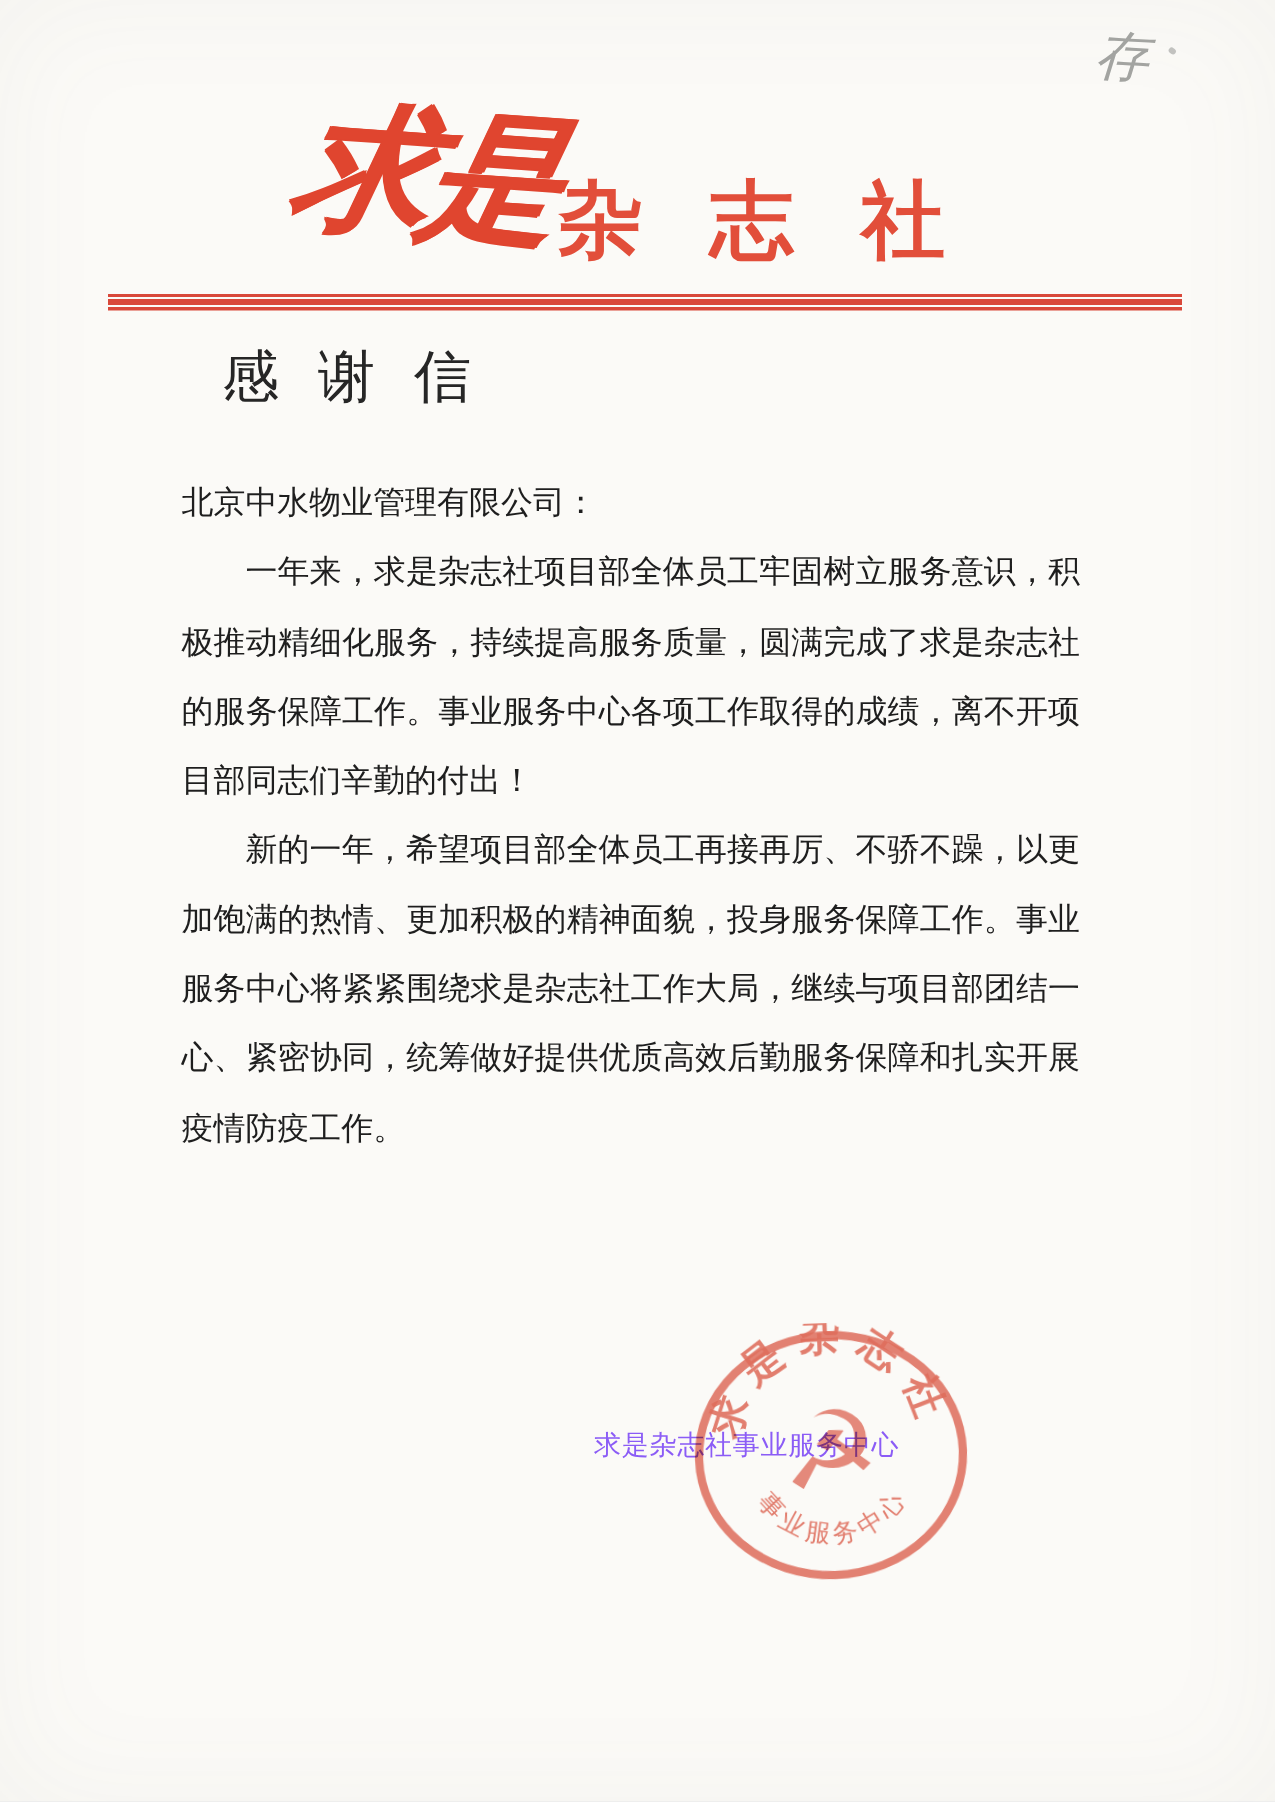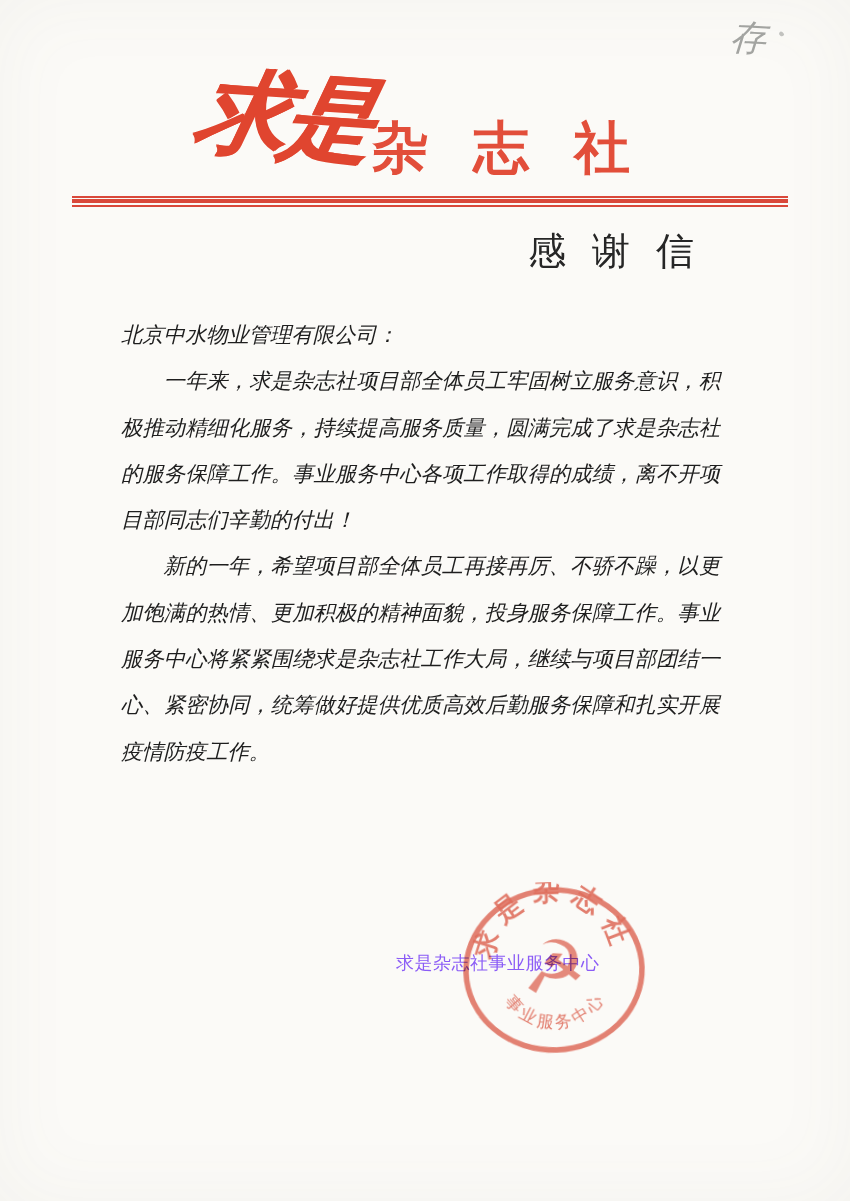--- a/index.html
+++ b/index.html
@@ -67,36 +67,35 @@
       #d9483a 0px, #d9483a 2px,
       rgba(0,0,0,0) 2px, rgba(0,0,0,0) 3.5px,
       #d9483a 3.5px, #d9483a 7.5px,
       rgba(0,0,0,0) 7.5px, rgba(0,0,0,0) 9px,
       #d9483a 9px, #d9483a 11px);
   }
   .doc-title {
     position: absolute;
     left: 122px; top: 226px;
     width: 598px;
-    text-align: right;
+    text-align: left;
     font-size: 38px;
     letter-spacing: 26px;
     text-indent: 26px;
     color: #262626;
     white-space: nowrap;
   }
   
   .letter-body {
     position: absolute;
     left: 121px; top: 312px;
     width: 599px;
     font-size: 21.3px;
     line-height: 46.3px;
     text-align: justify;
-    font-style: italic;
   }
   .letter-body p { margin: 0; text-indent: 2em; }
   .letter-body p.salutation { text-indent: 0; }
   .signature {
     position: absolute;
     left: 396px; top: 951px;
     font-size: 18px;
     letter-spacing: 0.5px;
     color: #8b5cf6;
     white-space: nowrap;

